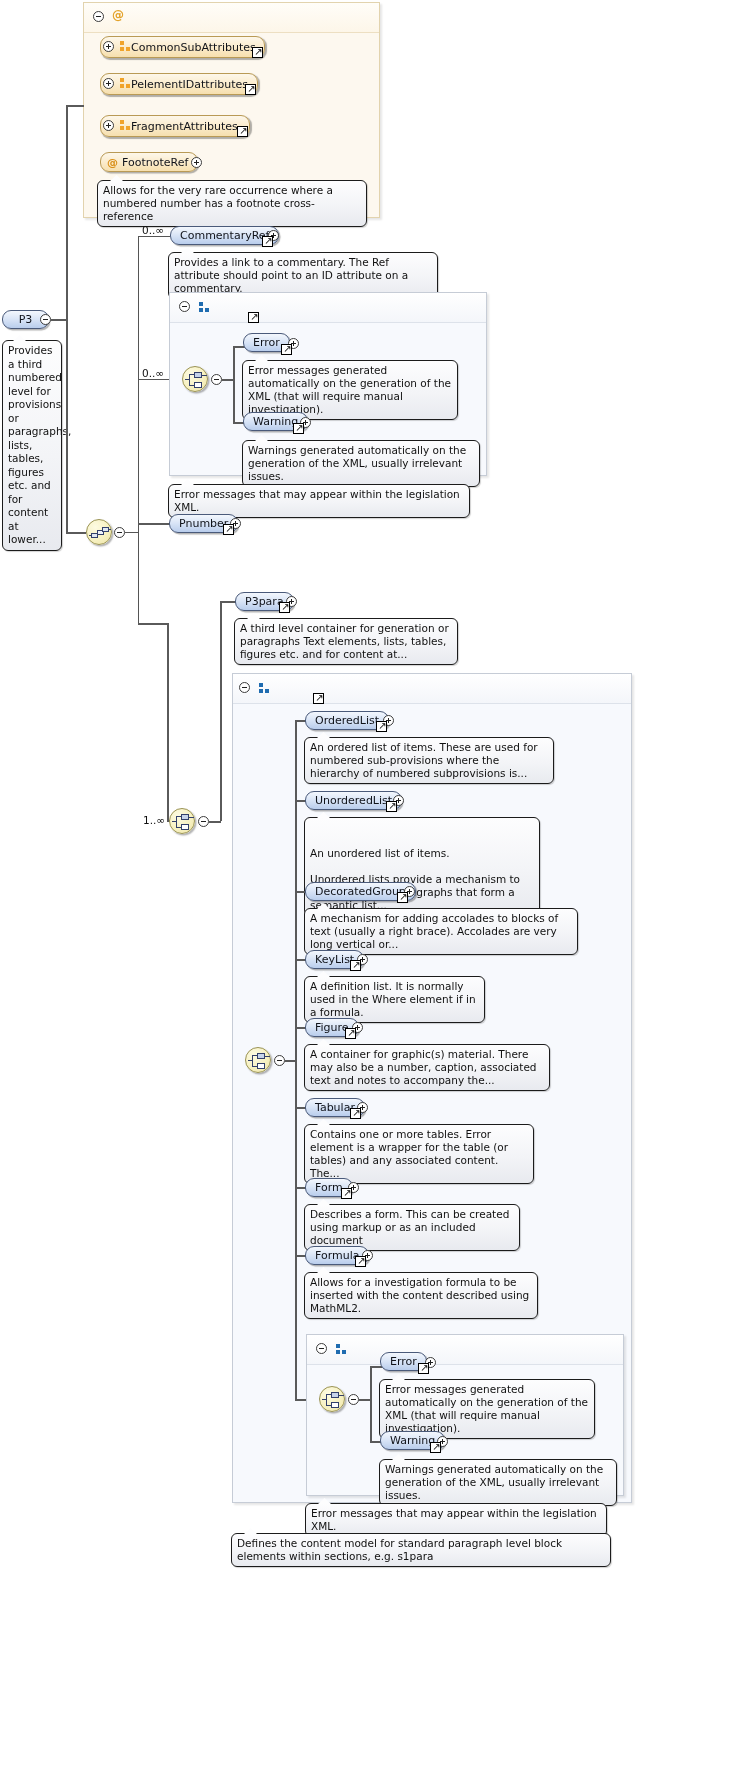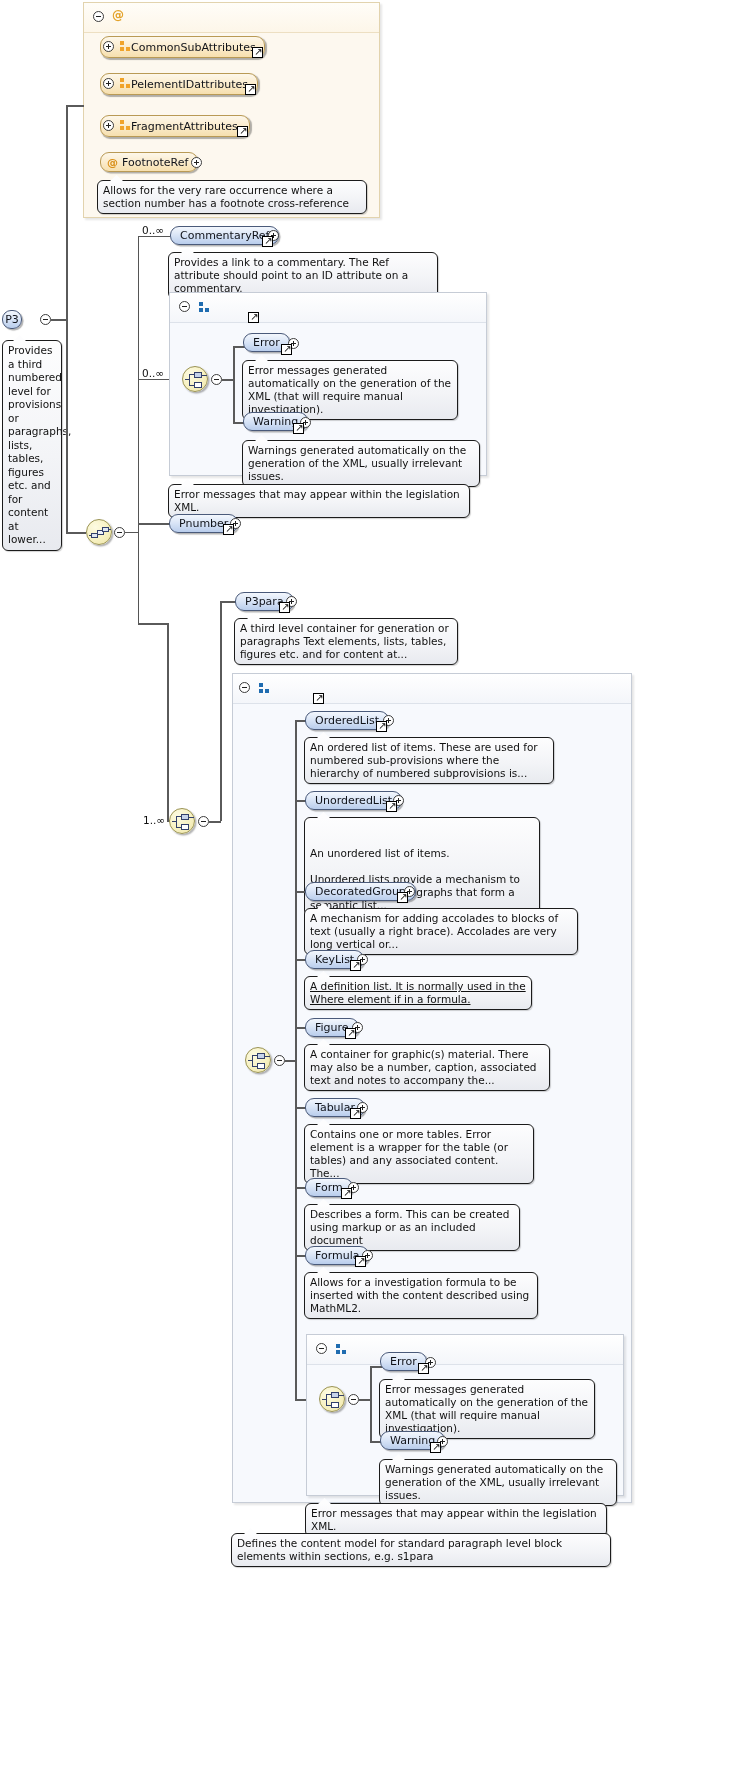--- a/index.html
+++ b/index.html
@@ -227,24 +227,24 @@
   <div class="extref" style="left:237px; top:126px;"></div>
 
   <div class="node attr" style="left:100px; top:152px; height:20px;">
     <span class="atglyph">@</span>
     <span>FootnoteRef</span>
   </div>
   <div class="circ plus" style="left:191px; top:157px;"></div>
 
   <div class="note" style="left:97px; top:180px; width:270px;">
     <span class="tail"></span>
-    <span>Allows for the very rare occurrence where a section number has a footnote cross-reference</span>
-  </div>
-
-  <div class="node" style="left:2px; top:310px; width:20px; justify-content:center;text-align:center;">
+    <span>Allows for the very rare occurrence where a numbered number has a footnote cross-reference</span>
+  </div>
+
+  <div class="node" style="left:2px; top:310px; width:47px; justify-content:center;text-align:center;">
     <span>P3</span>
   </div>
   <div class="circ" style="left:40px; top:314px;"></div>
   <div class="note" style="left:2px; top:340px; width:60px; line-height:13.5px;">
     <span class="tail" style="left:10px;"></span>
     <span>Provides a third numbered level for provisions or paragraphs, lists, tables, figures etc. and for content at lower...</span>
   </div>
 
   <div class="hline thick" style="left:51px; top:319px; width:16px;"></div>
   <div class="vline thick" style="left:66px; top:105px; height:428px;"></div>
@@ -427,21 +427,21 @@
     <span class="tail"></span>
     <span>A mechanism for adding accolades to blocks of text (usually a right brace). Accolades are very long vertical or...</span>
   </div>
 
   <div class="hline thick" style="left:295px; top:959px; width:12px;"></div>
   <div class="node" style="left:305px; top:950px;">
     <span>KeyList</span>
   </div>
   <div class="circ plus" style="left:357px; top:954px;"></div>
   <div class="extref" style="left:350px; top:960px;"></div>
-  <div class="note" style="left:304px; top:976px; width:228px;text-decoration:underline;">
+  <div class="note" style="left:304px; top:976px; width:181px;">
     <span class="tail"></span>
     <span>A definition list. It is normally used in the Where element if in a formula.</span>
   </div>
 
   <div class="hline thick" style="left:295px; top:1027px; width:12px;"></div>
   <div class="node" style="left:305px; top:1018px;">
     <span>Figure</span>
   </div>
   <div class="circ plus" style="left:352px; top:1022px;"></div>
   <div class="extref" style="left:345px; top:1028px;"></div>

